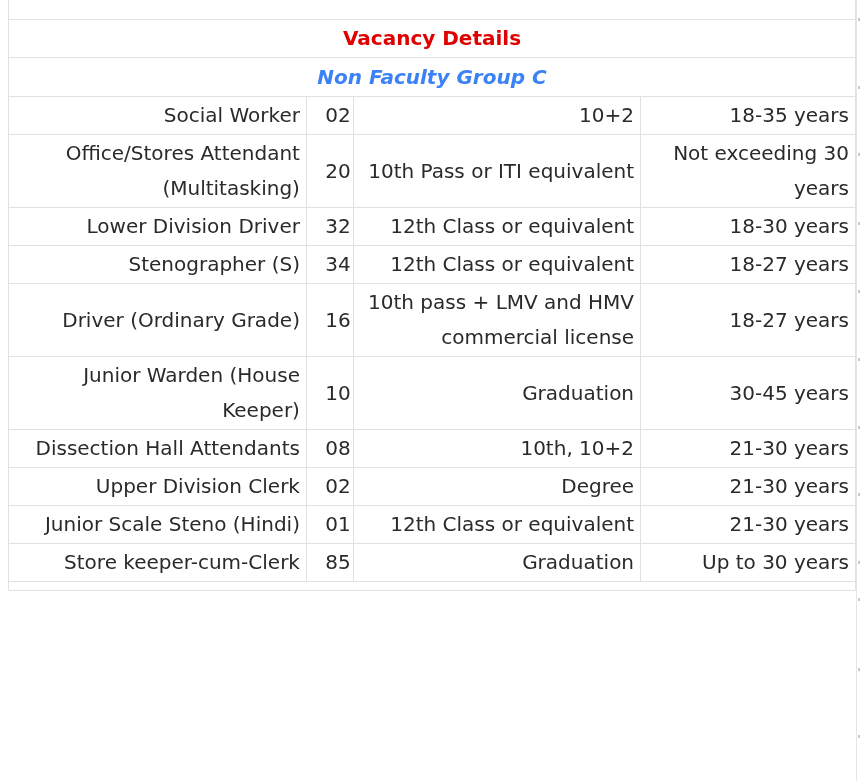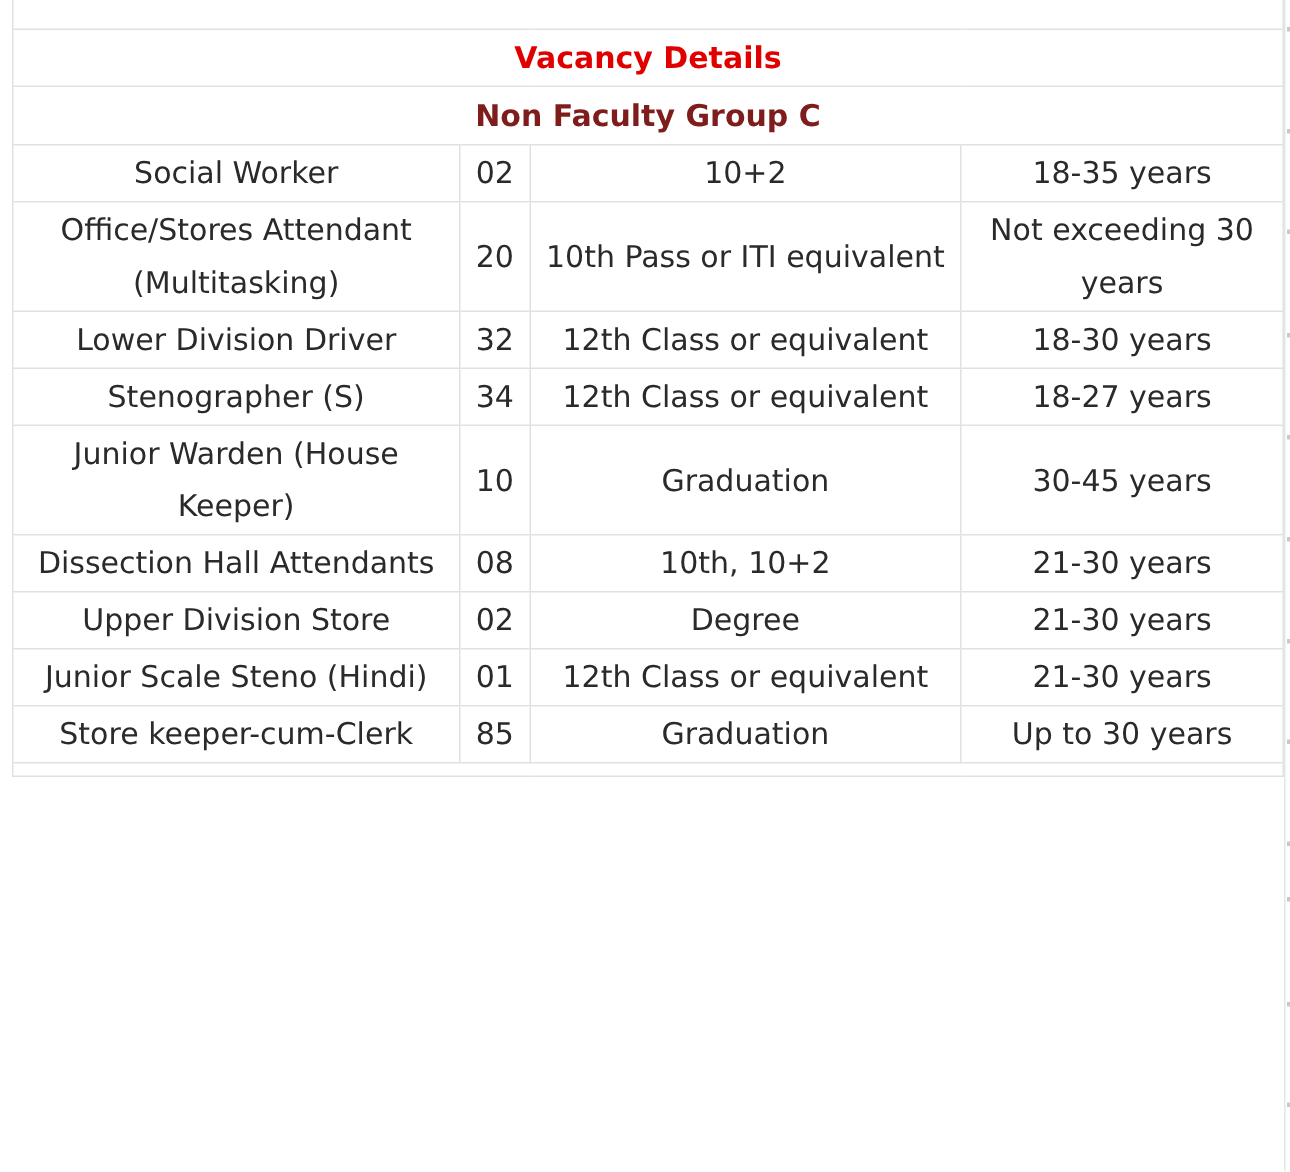--- a/index.html
+++ b/index.html
@@ -64,25 +64,27 @@
       height: 72px;
       color: #e619e6;
       font-weight: bold;
       font-size: 21px;
       line-height: 35px;
     }
     tr.head-row th.total-head { padding: 0 2px; }
     tr.group-row td {
       height: 38px;
       font-weight: bold;
-      color: #7f1d1d;
+      color: #3b82f6;
       font-size: 20px;
+      font-style: italic;
     }
     tr.data-row td {
       color: #2a2a2a;
+      text-align: right;
     }
     tr.data-row.single td { height: 37px; }
     tr.data-row.double td { height: 72px; }
     tr.data-row td.total-cell { padding: 0 2px; }
     tr.bottom td { height: 8px; line-height: 8px; padding: 0; }
   </style>
 </head>
 <body>
 
 <div class="right-gutter"></div>
@@ -135,33 +137,39 @@
       <td>12th Class or equivalent</td>
       <td>18-30 years</td>
     </tr>
     <tr class="data-row single">
       <td>Stenographer (S)</td>
       <td class="total-cell">34</td>
       <td>12th Class or equivalent</td>
       <td>18-27 years</td>
     </tr>
     <tr class="data-row double">
+      <td>Driver (Ordinary Grade)</td>
+      <td class="total-cell">16</td>
+      <td>10th pass + LMV and HMV commercial license</td>
+      <td>18-27 years</td>
+    </tr>
+    <tr class="data-row double">
       <td>Junior Warden (House Keeper)</td>
       <td class="total-cell">10</td>
       <td>Graduation</td>
       <td>30-45 years</td>
     </tr>
     <tr class="data-row single">
       <td>Dissection Hall Attendants</td>
       <td class="total-cell">08</td>
       <td>10th, 10+2</td>
       <td>21-30 years</td>
     </tr>
     <tr class="data-row single">
-      <td>Upper Division Store</td>
+      <td>Upper Division Clerk</td>
       <td class="total-cell">02</td>
       <td>Degree</td>
       <td>21-30 years</td>
     </tr>
     <tr class="data-row single">
       <td>Junior Scale Steno (Hindi)</td>
       <td class="total-cell">01</td>
       <td>12th Class or equivalent</td>
       <td>21-30 years</td>
     </tr>

